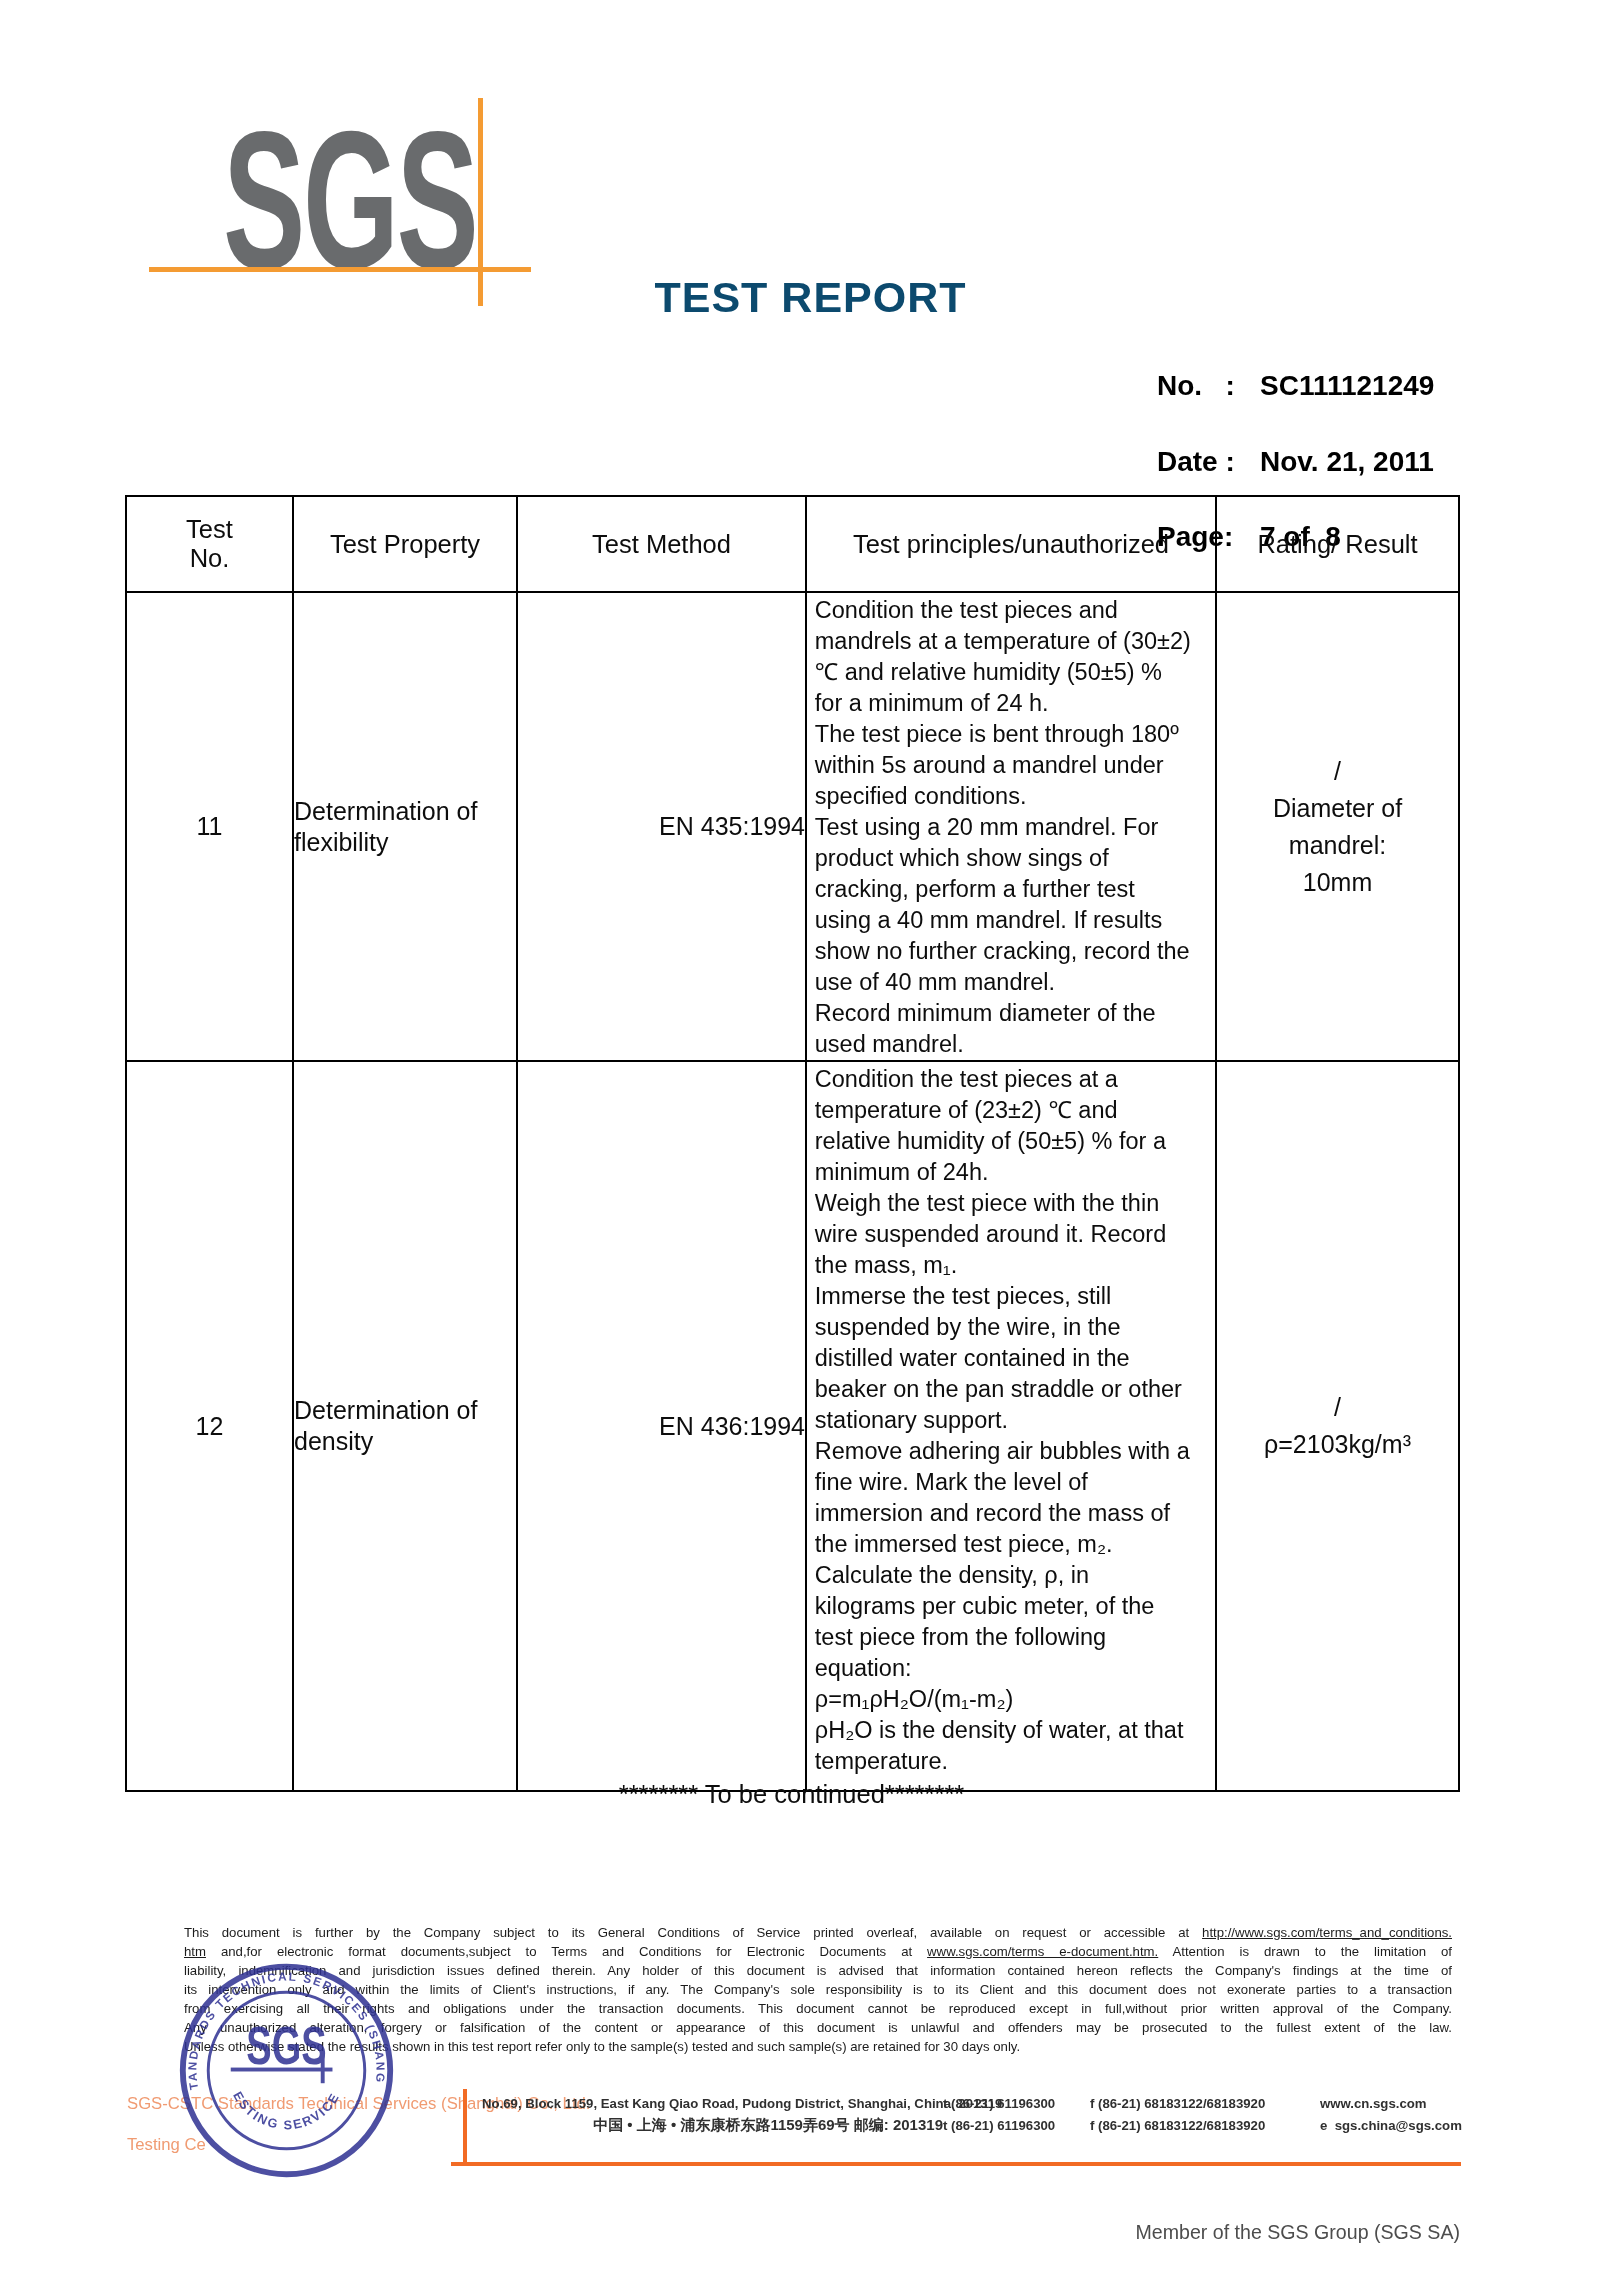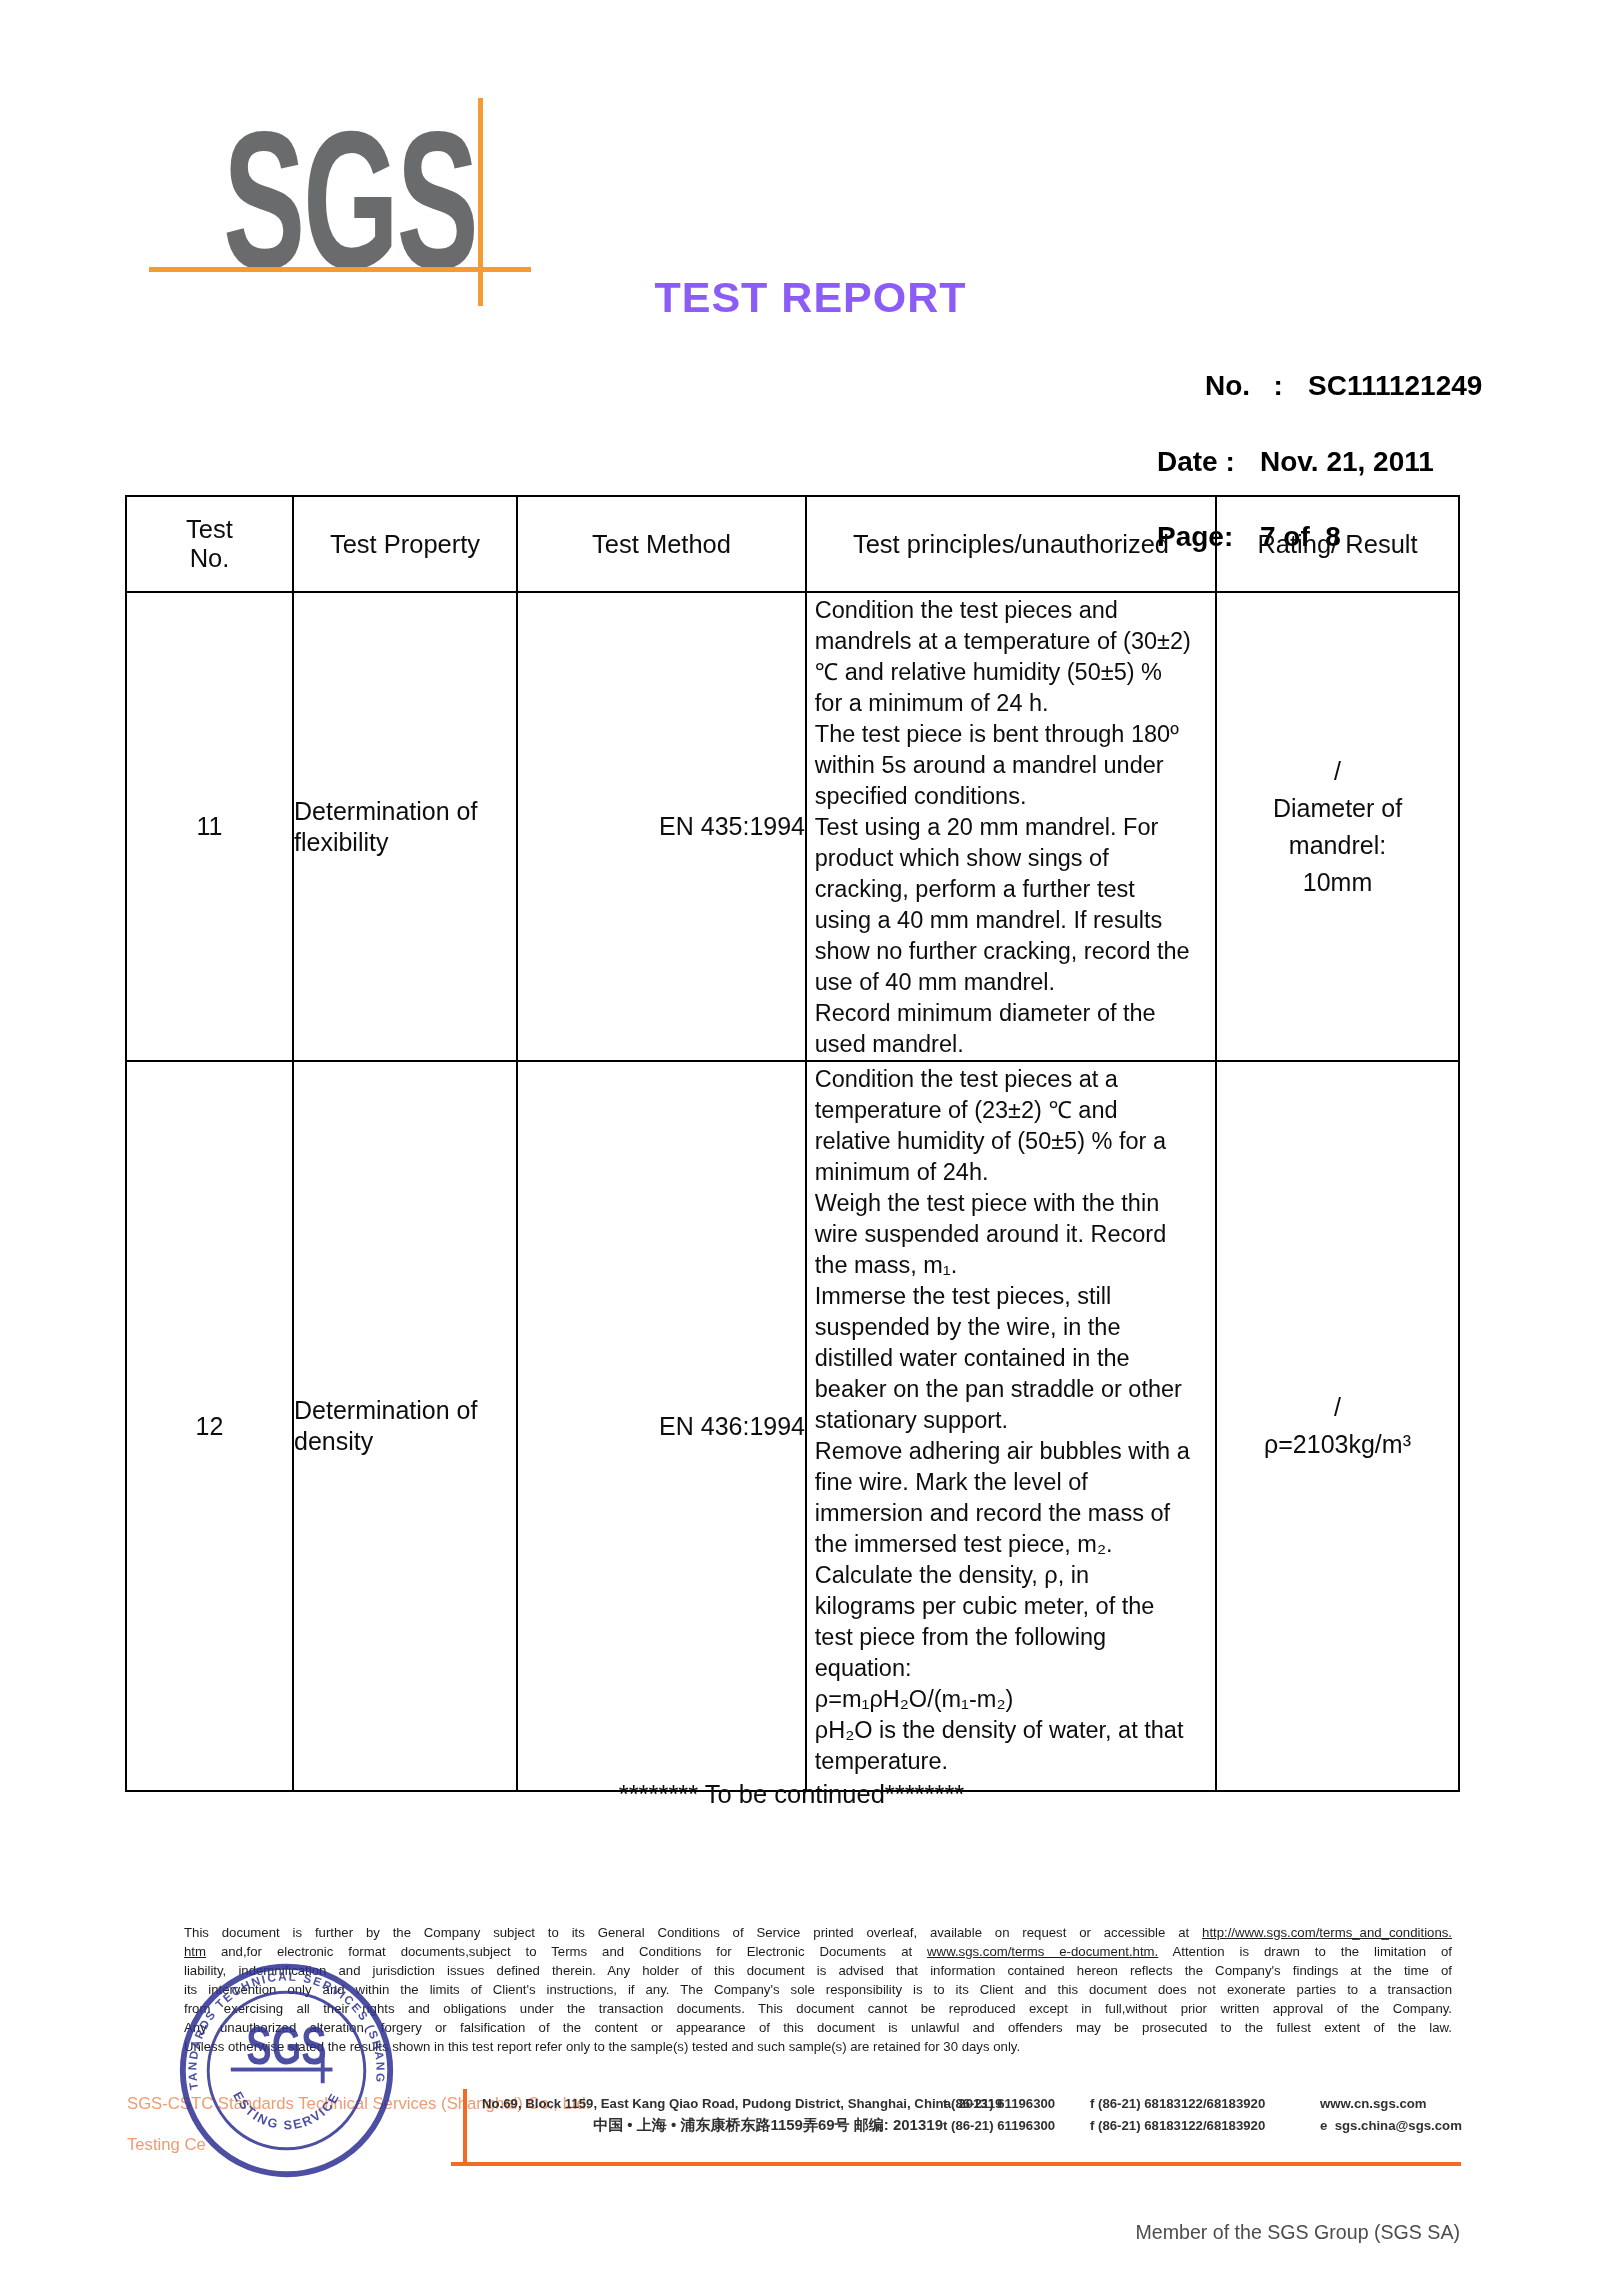--- a/index.html
+++ b/index.html
@@ -8,23 +8,23 @@
 
   
   .logo-text{position:absolute;left:223px;top:103px;font-size:196px;line-height:196px;
              font-weight:bold;color:#696b6d;letter-spacing:-3.9px;
              transform:scaleX(0.63);transform-origin:left top;white-space:pre;}
   .logo-hline{position:absolute;left:149px;top:267px;width:382px;height:4.9px;background:#f49b33;}
   .logo-vline{position:absolute;left:478px;top:98px;width:4.9px;height:208px;background:#f49b33;}
 
   
   .title{position:absolute;left:0;top:273px;width:1621px;text-align:center;
-         font-size:43px;font-weight:bold;letter-spacing:1px;color:#8b5cf6;}
+         font-size:43px;font-weight:bold;letter-spacing:1px;color:#0c4a6e;}
   .meta-row{position:absolute;left:1157px;font-size:28px;font-weight:bold;color:#000;white-space:pre;}
-  .meta-no{top:370px;margin-left:48px;}  .meta-date{top:446px;}  .meta-page{top:521px;}
+  .meta-no{top:370px;}  .meta-date{top:446px;}  .meta-page{top:521px;}
   .meta-label{display:inline-block;min-width:103px;white-space:pre;}
   .meta-value{white-space:pre;}
 
   
   .report-table{position:absolute;left:125px;top:495px;width:1333px;
                 border-collapse:collapse;table-layout:fixed;border:2.9px solid #000;
                 font-size:25px;color:#0d0d0d;}
   .report-table th,.report-table td{border:2px solid #000;padding:0;}
   .report-table thead tr{height:96px;}
   .report-table th{font-weight:normal;font-size:25.5px;text-align:center;vertical-align:middle;

